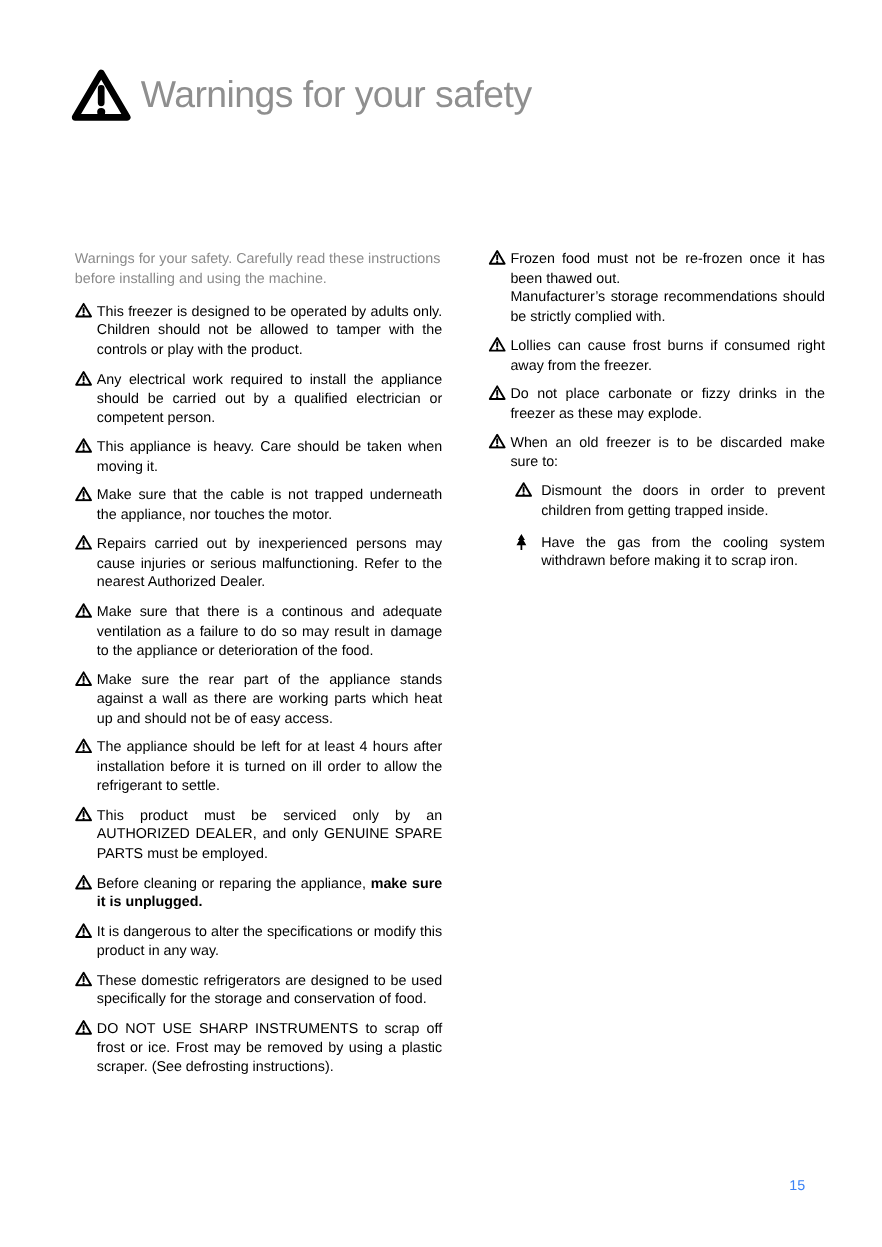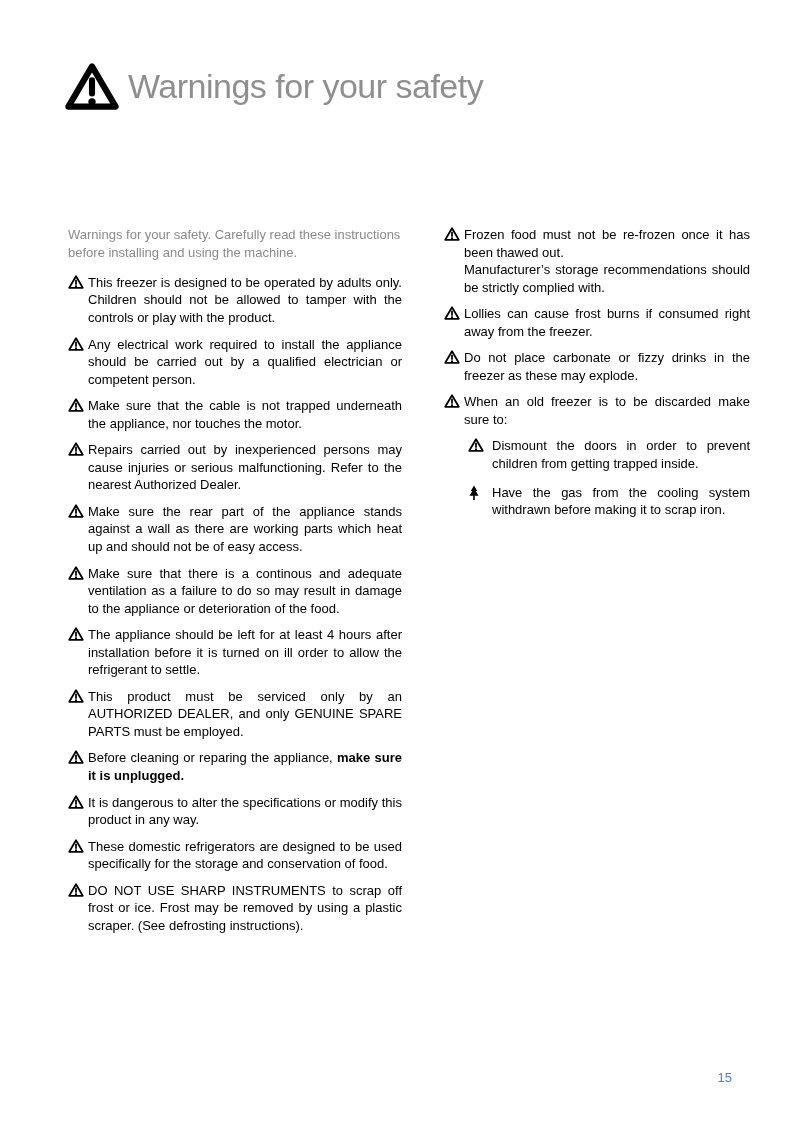--- a/index.html
+++ b/index.html
@@ -116,47 +116,53 @@
         <div class="txt">This freezer is designed to be operated by adults only. Children should not be allowed to tamper with the controls or play with the product.</div>
       </div>
 
       <div class="item">
         <span class="w-icon"><svg viewBox="0 0 64 56" width="16" height="14">
               <use href="#warn-sym"></use>
             </svg></span>
         <div class="txt">Any electrical work required to install the appliance should be carried out by a qualified electrician or competent person.</div>
       </div>
 
+      <div class="item">
+        <span class="w-icon"><svg viewBox="0 0 64 56" width="16" height="14">
+              <use href="#warn-sym"></use>
+            </svg></span>
+        <div class="txt">This appliance is heavy. Care should be taken when moving it.</div>
+      </div>
 
       <div class="item">
         <span class="w-icon"><svg viewBox="0 0 64 56" width="16" height="14">
               <use href="#warn-sym"></use>
             </svg></span>
         <div class="txt">Make sure that the cable is not trapped underneath the appliance, nor touches the motor.</div>
       </div>
 
       <div class="item">
         <span class="w-icon"><svg viewBox="0 0 64 56" width="16" height="14">
               <use href="#warn-sym"></use>
             </svg></span>
         <div class="txt">Repairs carried out by inexperienced persons may cause injuries or serious malfunctioning. Refer to the nearest Authorized Dealer.</div>
       </div>
 
       <div class="item">
         <span class="w-icon"><svg viewBox="0 0 64 56" width="16" height="14">
               <use href="#warn-sym"></use>
             </svg></span>
+        <div class="txt">Make sure that there is a continous and adequate ventilation as a failure to do so may result in damage to the appliance or deterioration of the food.</div>
+      </div>
+
+      <div class="item">
+        <span class="w-icon"><svg viewBox="0 0 64 56" width="16" height="14">
+              <use href="#warn-sym"></use>
+            </svg></span>
         <div class="txt">Make sure the rear part of the appliance stands against a wall as there are working parts which heat up and should not be of easy access.</div>
-      </div>
-
-      <div class="item">
-        <span class="w-icon"><svg viewBox="0 0 64 56" width="16" height="14">
-              <use href="#warn-sym"></use>
-            </svg></span>
-        <div class="txt">Make sure that there is a continous and adequate ventilation as a failure to do so may result in damage to the appliance or deterioration of the food.</div>
       </div>
 
       <div class="item">
         <span class="w-icon"><svg viewBox="0 0 64 56" width="16" height="14">
               <use href="#warn-sym"></use>
             </svg></span>
         <div class="txt">The appliance should be left for at least 4 hours after installation before it is turned on ill order to allow the refrigerant to settle.</div>
       </div>
 
       <div class="item">

